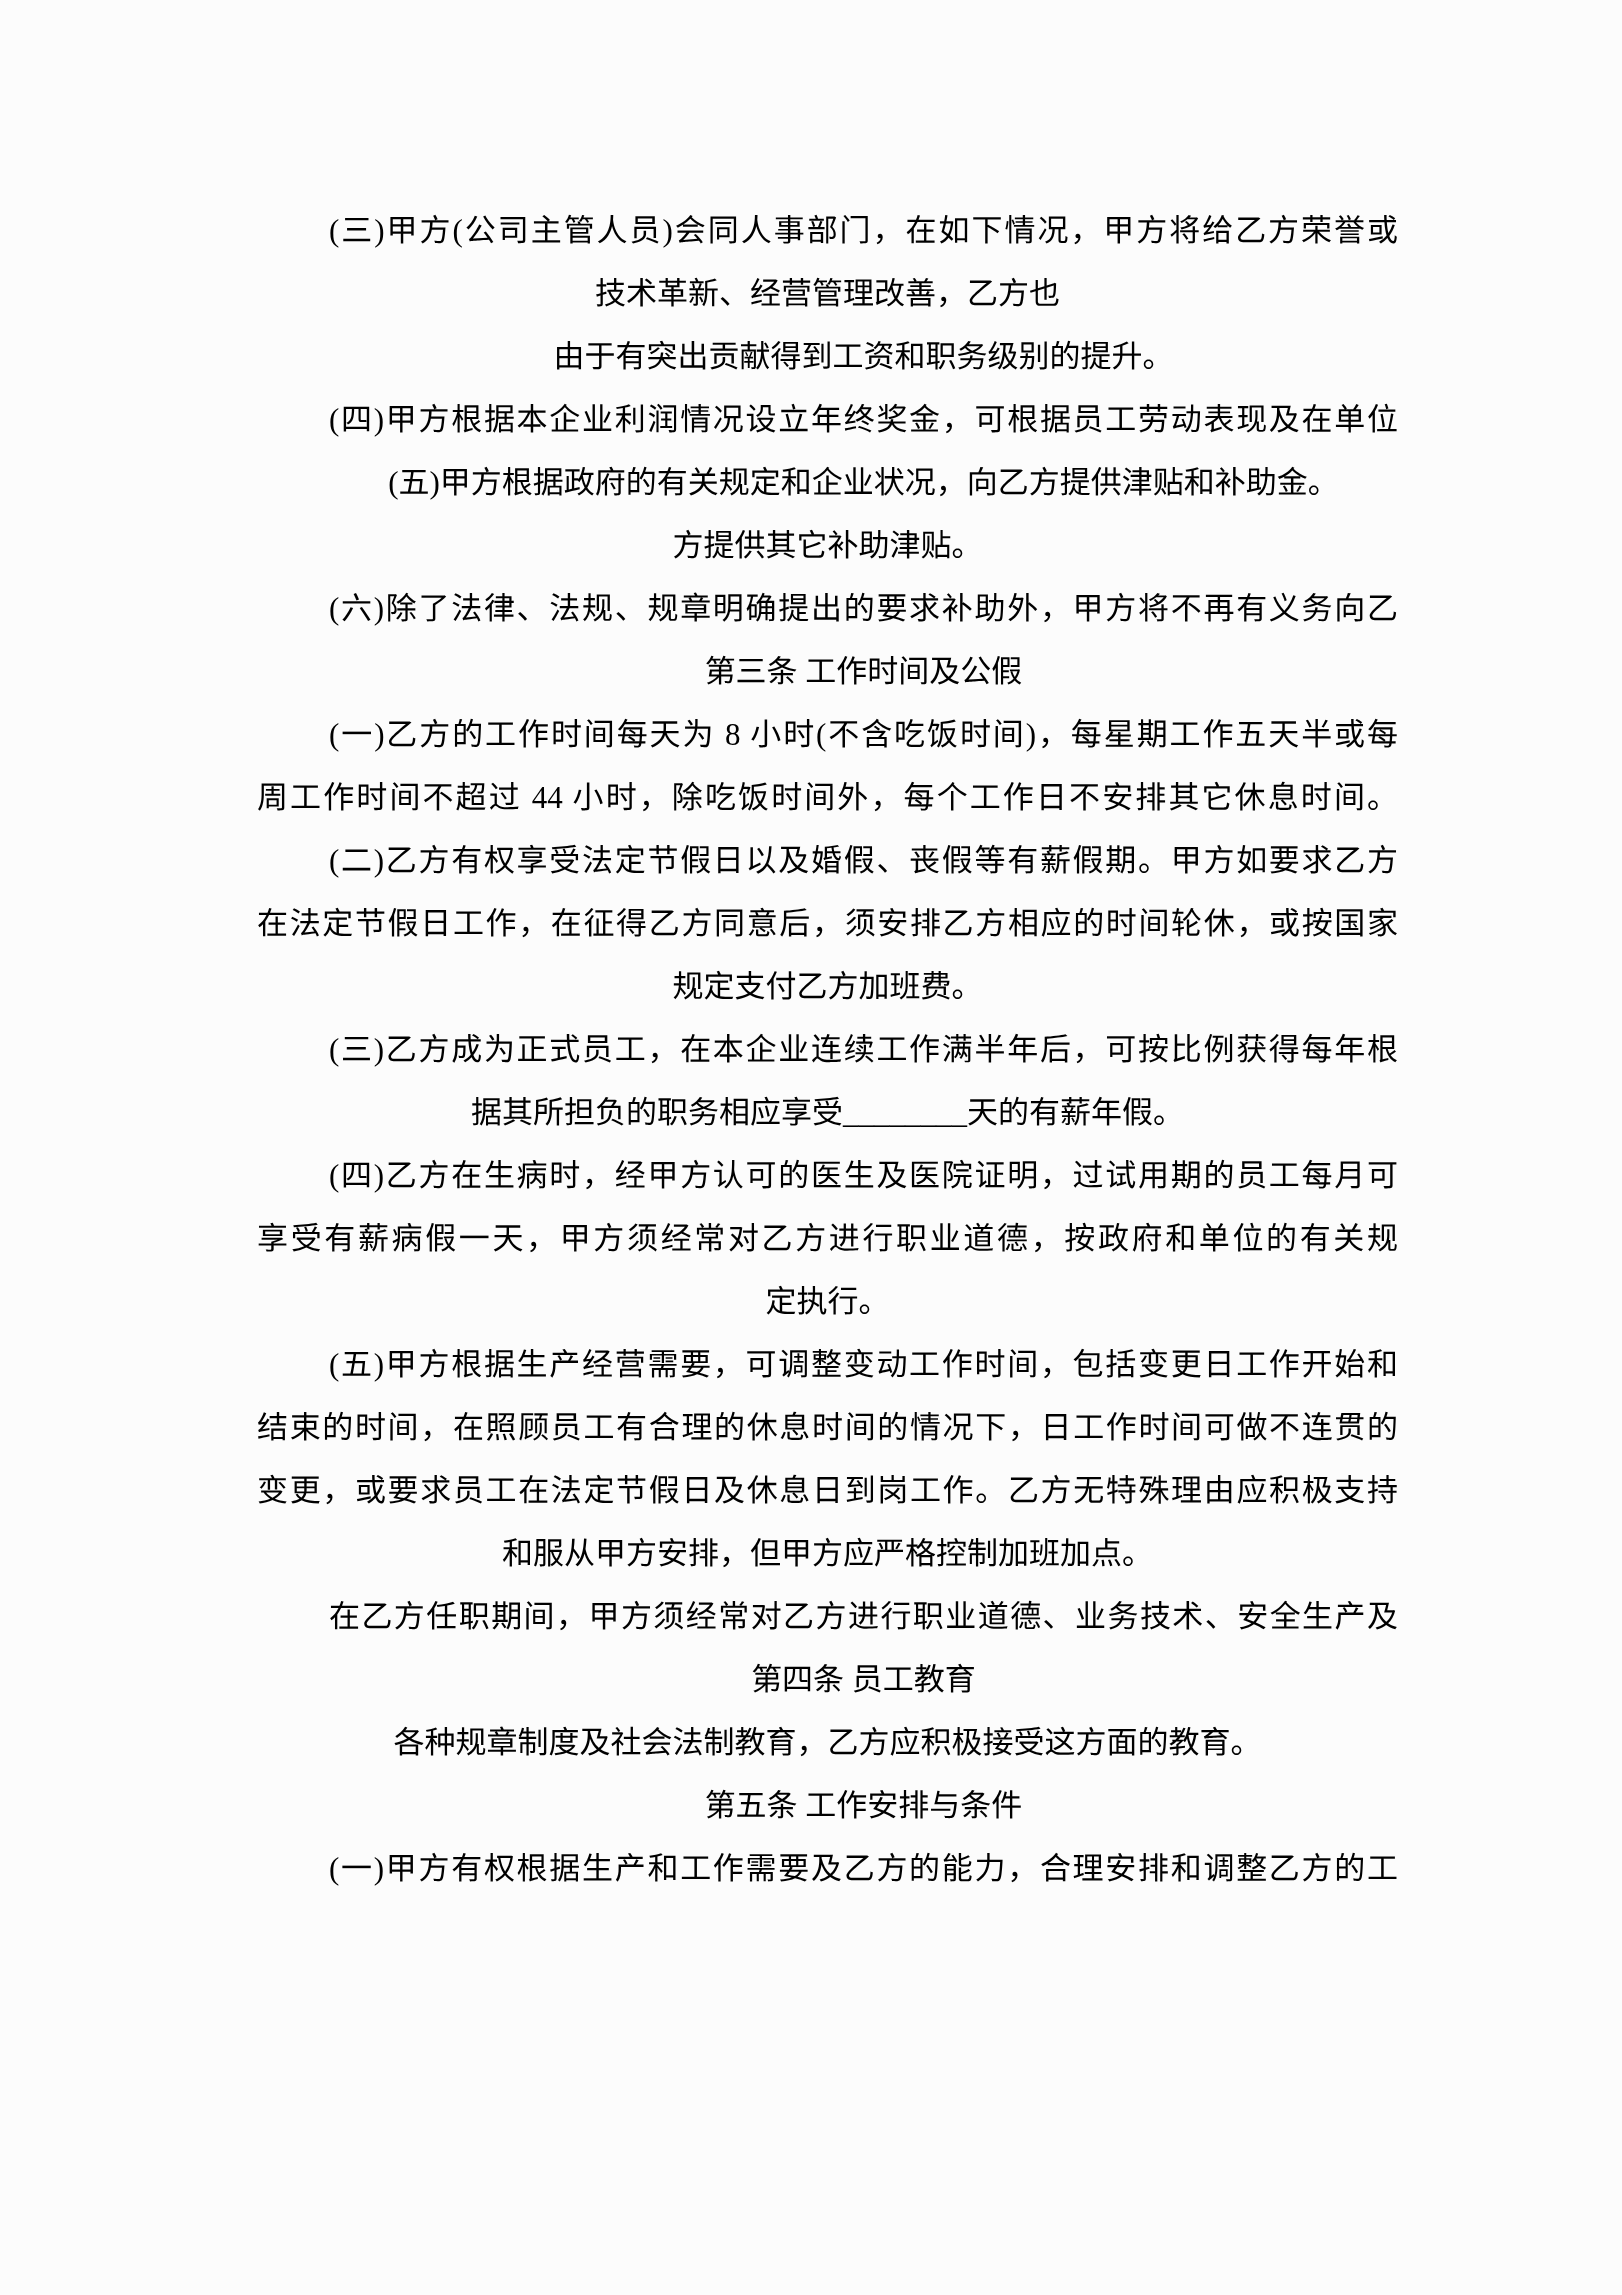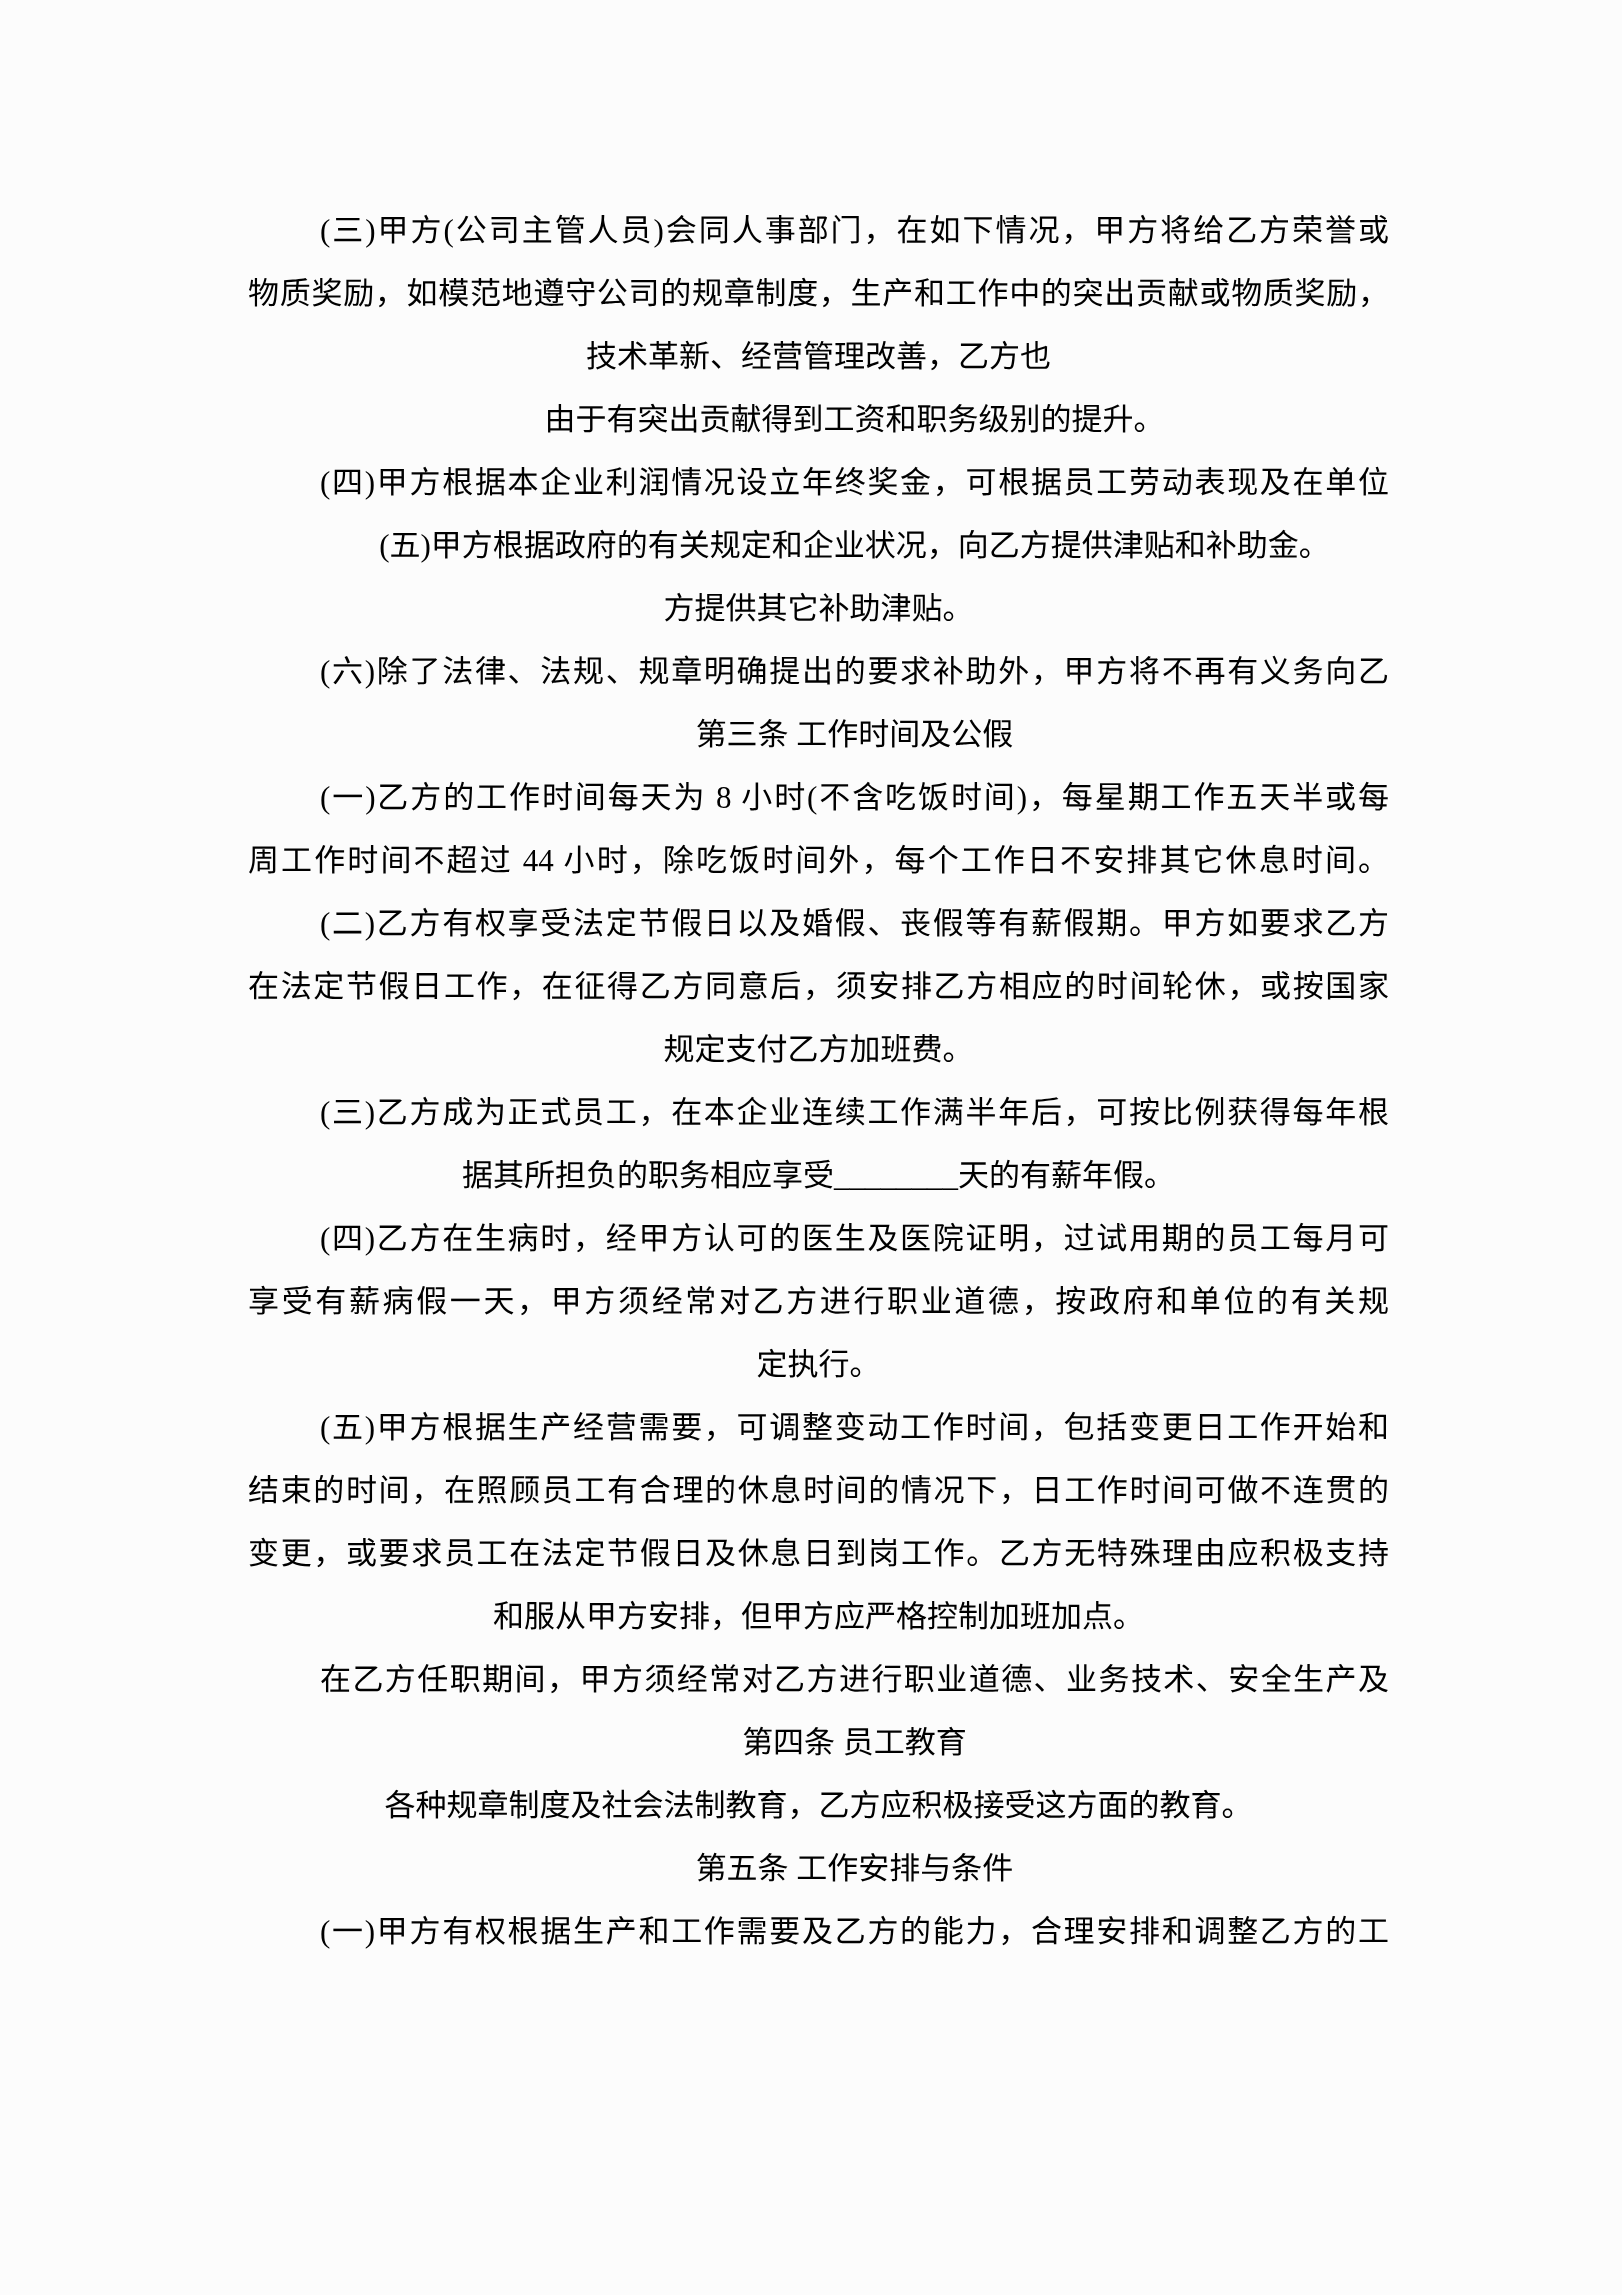--- a/index.html
+++ b/index.html
@@ -13,21 +13,21 @@
     background: #fcfcfc;
     font-family: "Liberation Serif", "DejaVu Serif", serif;
   }
   .document-page {
     position: absolute;
     inset: 0;
     background: #fcfcfc;
   }
   .text-block {
     position: absolute;
-    left: 248px;
+    left: 257px;
     top: 199px;
     width: 1141px;
     color: #000000;
   }
   .line {
     font-size: 31px;
     line-height: 63px;
     height: 63px;
     white-space: normal;
     text-align: center;
@@ -41,21 +41,20 @@
     text-align-last: justify;
     text-justify: inter-ideograph;
   }
 </style>
 </head>
 <body>
 
 <div class="document-page">
   <div class="text-block">
       <div class="line indent flush">(三)甲方(公司主管人员)会同人事部门，在如下情况，甲方将给乙方荣誉或</div>
-      <div class="line flush">物质奖励，如模范地遵守公司的规章制度，生产和工作中的突出贡献或物质奖励，</div>
       <div class="line">技术革新、经营管理改善，乙方也</div>
       <div class="line indent">由于有突出贡献得到工资和职务级别的提升。</div>
       <div class="line indent flush">(四)甲方根据本企业利润情况设立年终奖金，可根据员工劳动表现及在单位</div>
       <div class="line indent">(五)甲方根据政府的有关规定和企业状况，向乙方提供津贴和补助金。</div>
       <div class="line">方提供其它补助津贴。</div>
       <div class="line indent flush">(六)除了法律、法规、规章明确提出的要求补助外，甲方将不再有义务向乙</div>
       <div class="line indent heading">第三条 工作时间及公假</div>
       <div class="line indent flush">(一)乙方的工作时间每天为 8 小时(不含吃饭时间)，每星期工作五天半或每</div>
       <div class="line flush">周工作时间不超过 44 小时，除吃饭时间外，每个工作日不安排其它休息时间。</div>
       <div class="line indent flush">(二)乙方有权享受法定节假日以及婚假、丧假等有薪假期。甲方如要求乙方</div>

